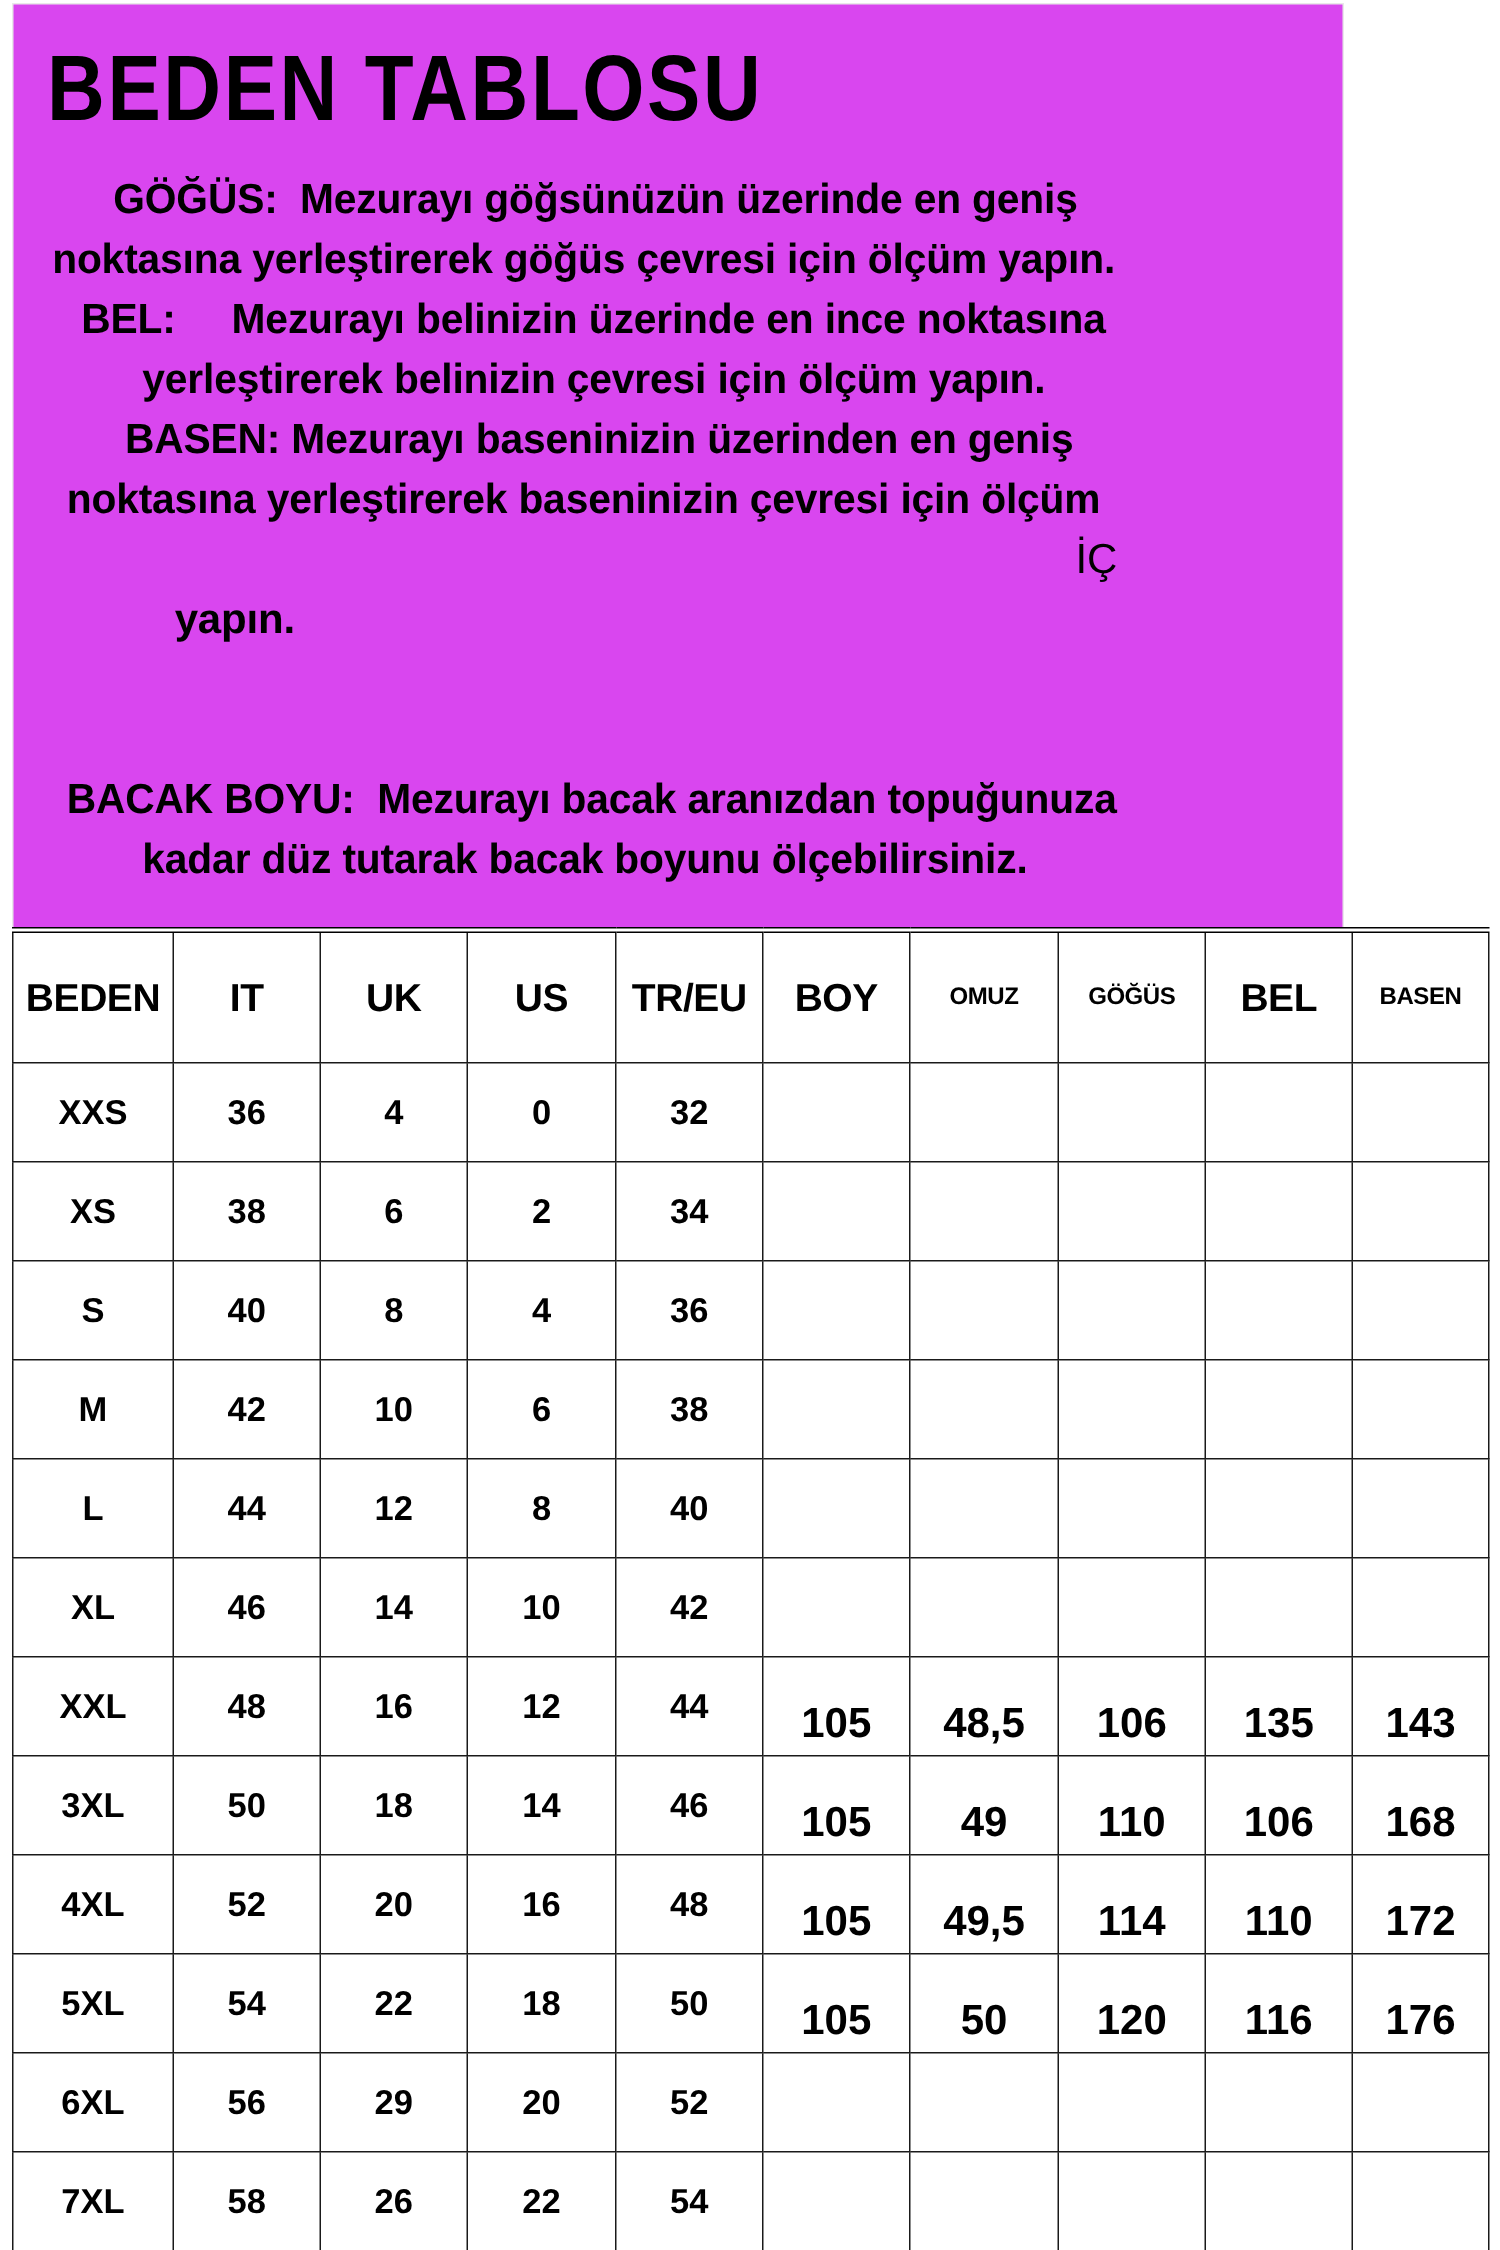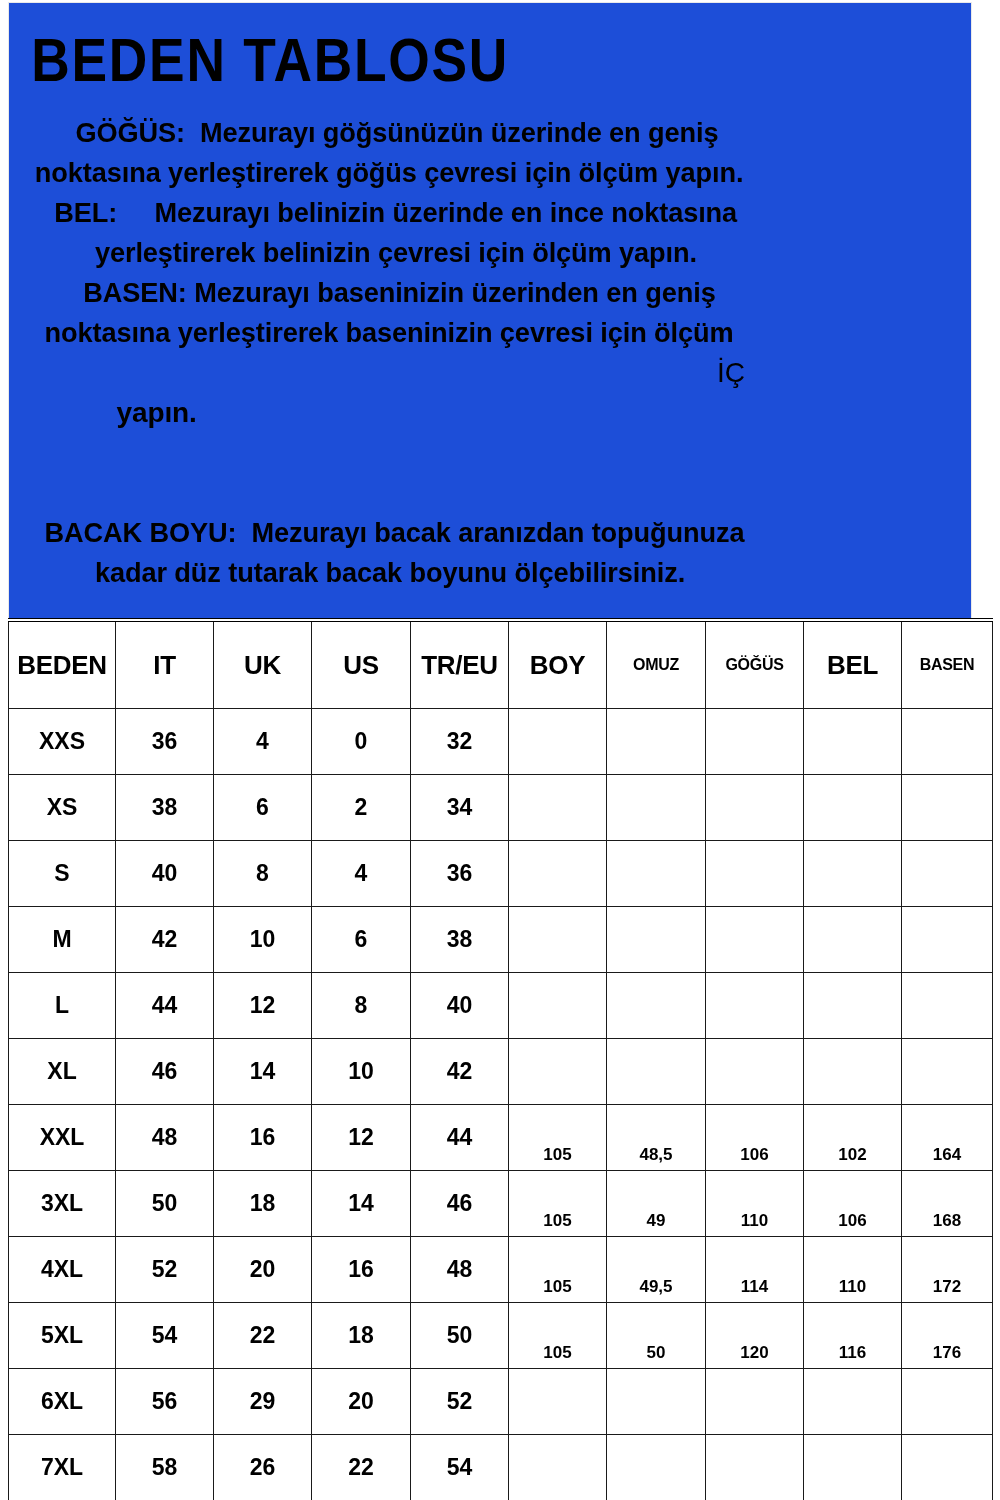--- a/index.html
+++ b/index.html
@@ -21,26 +21,26 @@
     height: 1500px;
     box-sizing: border-box;
     background: #fff;
   }
 
   
   .desc-panel {
     position: absolute;
     left: 8px;
     top: 2px;
-    width: 964px;
+    width: 888px;
     height: 616px;
     box-sizing: border-box;
     border: 1px solid #e9e9e9;
     border-bottom: none;
-    background: #1d4ed8;
+    background: #d946ef;
   }
 
   .title {
     margin: 0;
     padding: 26px 0 0 26px;
     font-family: "Liberation Sans", sans-serif;
     font-weight: bold;
     font-size: 62px;
     line-height: 1;
     letter-spacing: 2px;
@@ -115,21 +115,21 @@
     font-size: 16px;
   }
 
   .sizes-table tbody td {
     height: 60px;
     vertical-align: middle;
   }
   .sizes-table tbody td.meas {
     vertical-align: bottom;
     padding-bottom: 5px;
-    font-size: 17px;
+    font-size: 28px;
   }
   .sizes-table tbody tr:last-child td {
     border-bottom: 4px solid #000;
   }
 
   col.c-beden  { width: 107px; }
   col.c-it     { width: 98px; }
   col.c-uk     { width: 98px; }
   col.c-us     { width: 99px; }
   col.c-treu   { width: 98px; }
@@ -267,22 +267,22 @@
         </tr>
         <tr>
           <td>XXL</td>
           <td>48</td>
           <td>16</td>
           <td>12</td>
           <td>44</td>
           <td class="meas">105</td>
           <td class="meas">48,5</td>
           <td class="meas">106</td>
-          <td class="meas">102</td>
-          <td class="meas">164</td>
+          <td class="meas">135</td>
+          <td class="meas">143</td>
         </tr>
         <tr>
           <td>3XL</td>
           <td>50</td>
           <td>18</td>
           <td>14</td>
           <td>46</td>
           <td class="meas">105</td>
           <td class="meas">49</td>
           <td class="meas">110</td>

